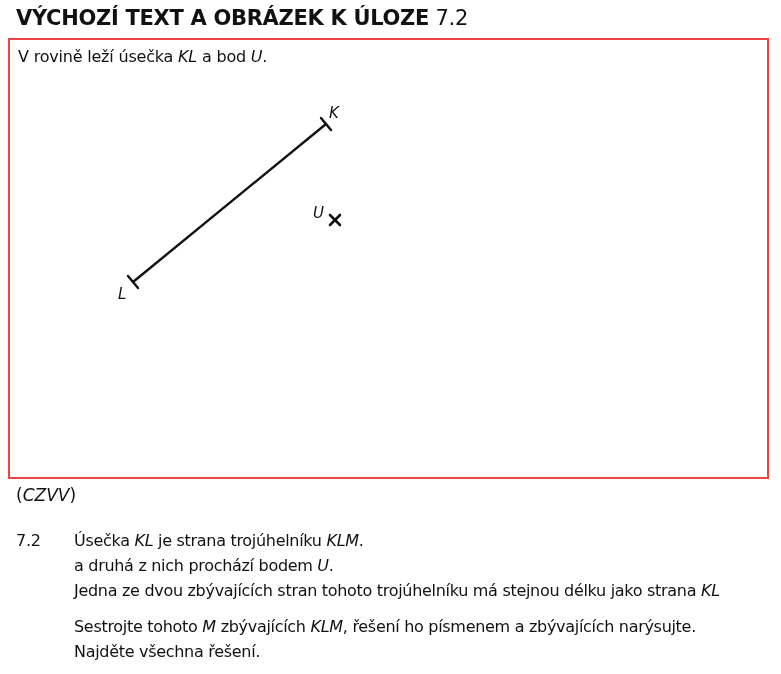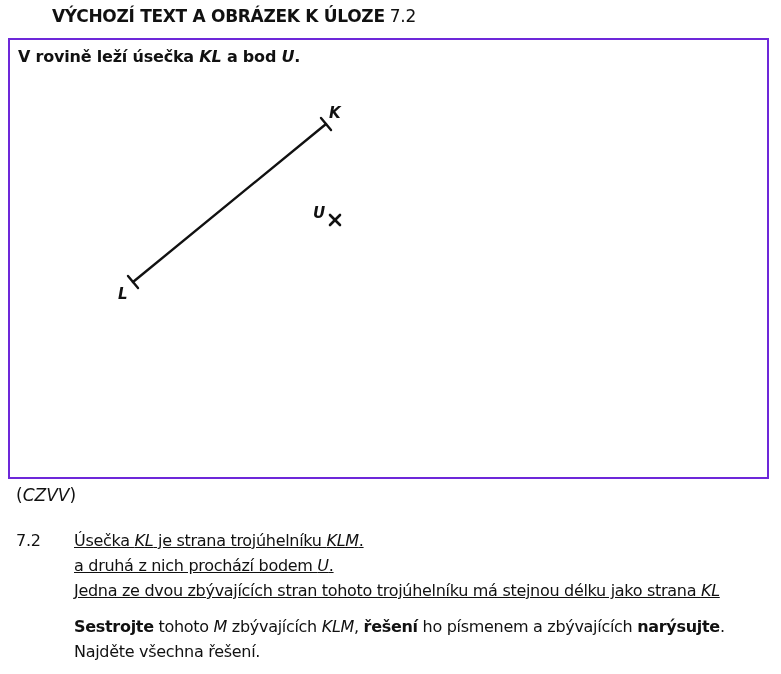--- a/index.html
+++ b/index.html
@@ -12,40 +12,38 @@
       height: 674px;
       position: relative;
       font-family: "DejaVu Sans", "Liberation Sans", sans-serif;
       color: #111111;
       overflow: hidden;
     }
     .heading {
       position: absolute;
       left: 16px;
       top: 6px;
-      font-size: 17px;
+      font-size: 21px;
       letter-spacing: -0.3px;
       white-space: nowrap;
-      margin-left: 36px;
     }
     .heading .bold {
       font-weight: bold;
     }
     .heading .num {
       font-weight: normal;
     }
     .box {
       position: absolute;
       left: 8px;
       top: 38px;
       width: 757px;
       height: 437px;
-      border: 2px solid #6d28d9;
+      border: 2px solid #ef4444;
       box-sizing: content-box;
-      font-weight: bold;
     }
     .box-intro {
       position: absolute;
       left: 8px;
       top: 7px;
       font-size: 16px;
       white-space: nowrap;
       letter-spacing: -0.2px;
     }
     .figure {
@@ -75,38 +73,37 @@
     .task-num {
       position: absolute;
       left: 0;
       top: 0;
     }
     .task-body {
       position: absolute;
       left: 58px;
       top: 0;
       width: 700px;
-      text-decoration: underline;
     }
     .task-body p {
       margin: 0;
       white-space: nowrap;
     }
     .instructions {
       position: absolute;
       left: 58px;
       top: 86px;
       width: 700px;
     }
     .instructions p {
       margin: 0;
       white-space: nowrap;
     }
     .i { font-style: italic; }
-    .b { font-weight: bold; }
+    .b { font-weight: normal; }
   </style>
 </head>
 <body>
 
 <div class="heading">
   <span class="bold">VÝCHOZÍ TEXT A OBRÁZEK K ÚLOZE</span>
   <span class="num">7.2</span>
 </div>
 
 <div class="box">

